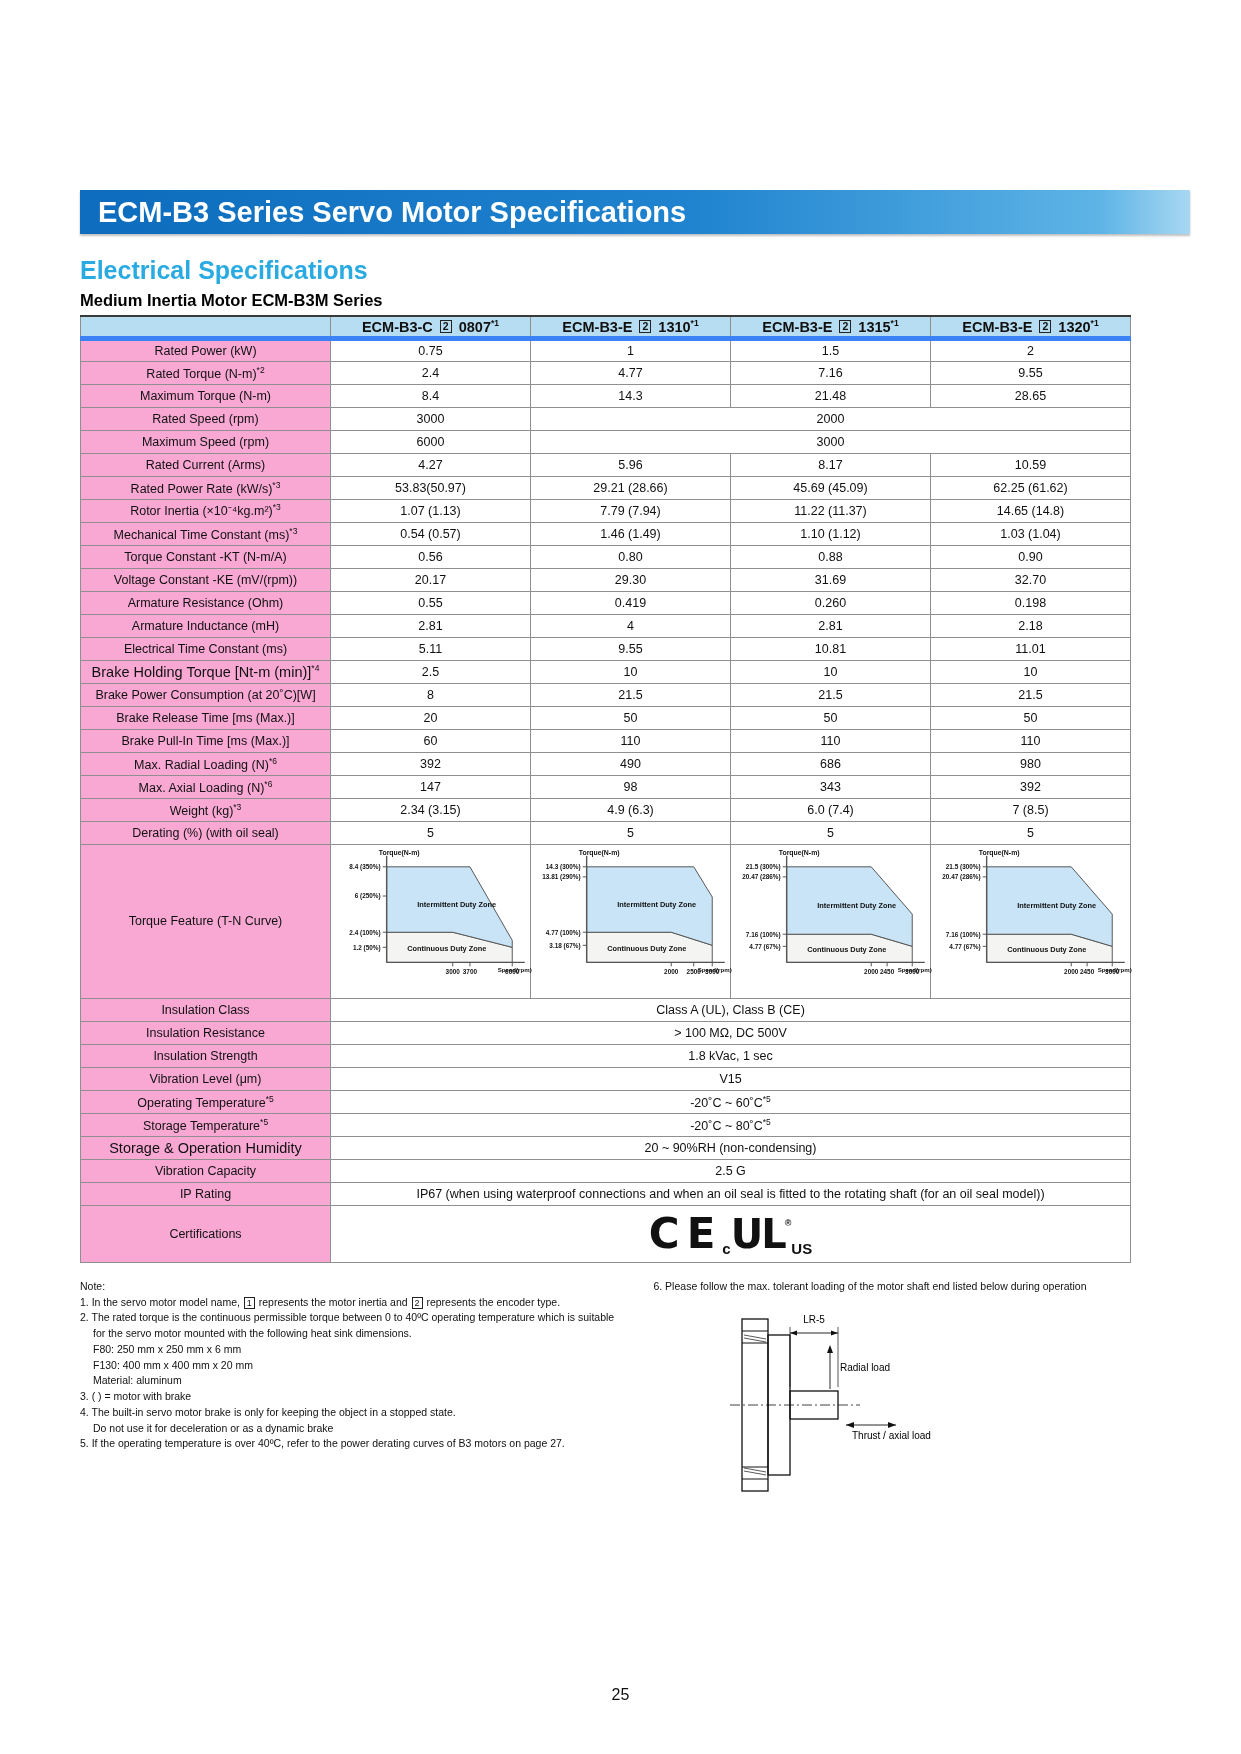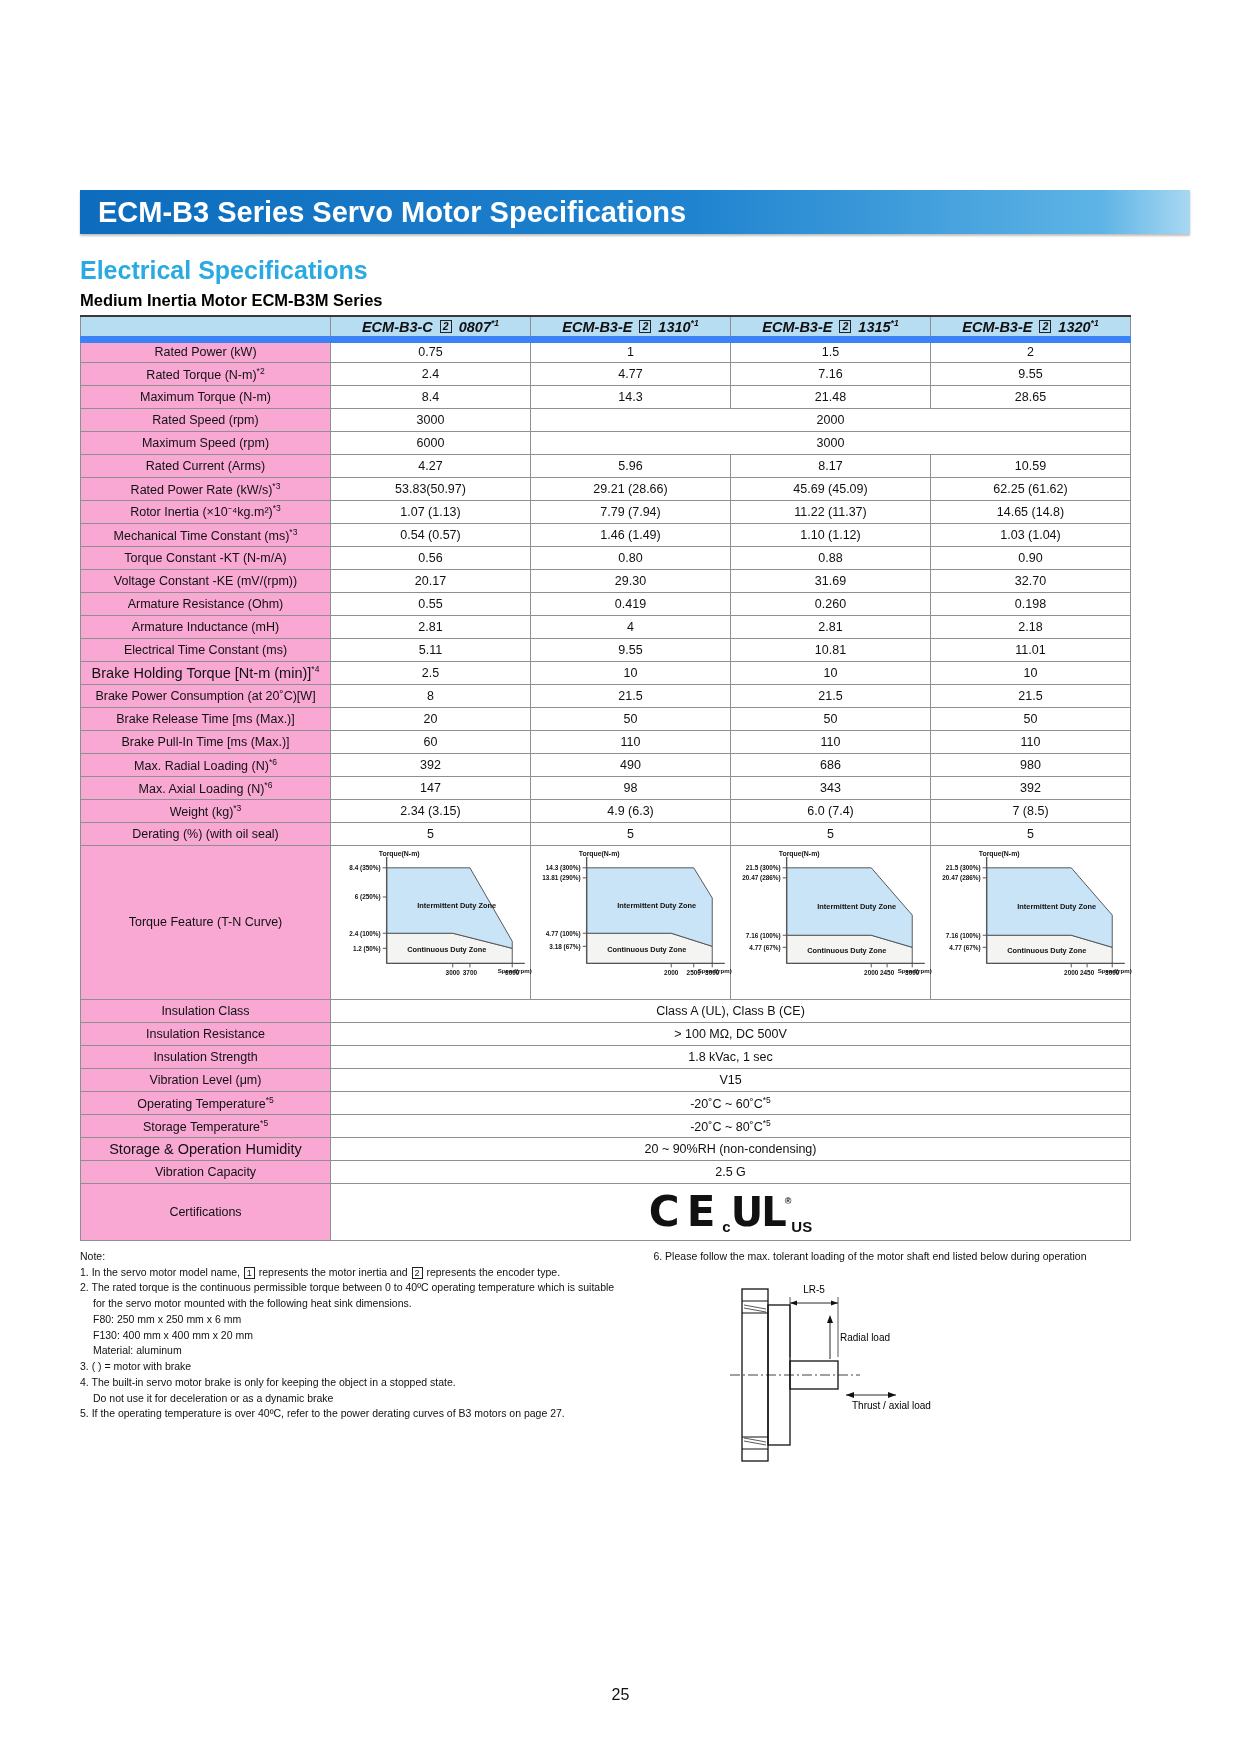--- a/index.html
+++ b/index.html
@@ -10,38 +10,38 @@
   .banner { height:44px; background:linear-gradient(90deg,#0d6cbd 0%,#1f83cf 55%,#5eb4e6 92%,#a8d8f2 100%);
             color:#fff; font-size:29px; font-weight:bold; line-height:44px; padding-left:18px;
             box-shadow:0 2px 2px rgba(0,0,0,0.25); }
   .section-title { color:#29abe2; font-size:25px; font-weight:bold; margin:22px 0 6px 0; }
   .subsection-title { color:#000; font-size:16.5px; font-weight:bold; margin:0 0 5px 0; }
 
   table.spec { border-collapse:collapse; width:1050px; table-layout:fixed; font-size:12.5px; }
   table.spec { border:1px solid #777; border-top:2px solid #3a3a3a; }
   table.spec th, table.spec td { border:1px solid #8f8f8f; padding:1px 4px; height:23px; }
   table.spec thead th { background:#b7ddf3; font-size:14.5px; font-weight:bold; height:18px;
-                        border-bottom:7px solid #3b82f6; text-align:center;font-style:italic; }
+                        border-bottom:5px solid #3b82f6; text-align:center; }
   td.lbl { background:#f9a8d4; text-align:center; padding-left:8px; }
   td.val { text-align:center; background:#fff; }
   td.lbl.big { font-size:14.5px; }
   sup.fs { font-size:8.5px; }
   .mbox { display:inline-block; border:1.2px solid #222; font-size:10.5px; line-height:11px;
           padding:0 2px; margin:0 3px; vertical-align:2px; font-weight:bold; }
   td.chart-cell { height:158px; vertical-align:middle; text-align:center; padding:2px 0; }
 
   .certs { display:flex; align-items:center; justify-content:center; height:54px; }
   .ce { font-size:42px; font-weight:bold; letter-spacing:7px; font-family:"DejaVu Sans", sans-serif; }
   .cul { font-weight:bold; white-space:nowrap; }
   .c-sub { font-size:15px; font-weight:bold; vertical-align:-6px; }
   .ul-big { font-size:40px; font-weight:bold; font-family:"DejaVu Sans", sans-serif; letter-spacing:-2px; }
   .ul-reg { font-size:9px; vertical-align:22px; }
   .us-sub { font-size:15px; font-weight:bold; vertical-align:-6px; }
 
-  .notes-wrap { display:flex; width:1050px; margin-top:8px; font-size:10.5px; line-height:1.5; }
+  .notes-wrap { display:flex; width:1050px; margin-top:16px; font-size:10.5px; line-height:1.5; }
   .notes-left { width:530px; }
   .notes-right { width:520px; }
   .note-line { white-space:nowrap; }
   .note-line.indent { padding-left:13px; }
   .nbox { display:inline-block; border:1px solid #222; font-size:9px; line-height:10px; padding:0 2px; margin:0 1px; }
   .note6 { margin-bottom:10px; white-space:nowrap;text-align:center; }
   .shaft-drawing { margin-left:90px; }
 
   .pagenum { position:absolute; left:0; top:1686px; width:1241px; text-align:center; font-size:16px; }
   svg text { font-family:"Liberation Sans", sans-serif; }
@@ -345,20 +345,24 @@
           </tr>
           <tr>
             <td class="lbl big">Storage &amp; Operation Humidity</td>
             <td class="val" colspan="4">20 ~ 90%RH (non-condensing)</td>
           </tr>
           <tr>
             <td class="lbl">Vibration Capacity</td>
             <td class="val" colspan="4">2.5 G</td>
           </tr>
           <tr>
+            <td class="lbl">IP Rating</td>
+            <td class="val" colspan="4">IP67 (when using waterproof connections and when an oil seal is fitted to the rotating shaft (for an oil seal model))</td>
+          </tr>
+          <tr>
             <td class="lbl">Certifications</td>
             <td class="val" colspan="4">
               <div class="certs">
                 <span class="ce">CE</span>
                 <span class="cul"><span class="c-sub">c</span><span class="ul-big">UL</span><sup class="ul-reg">®</sup><span class="us-sub">US</span></span>
               </div>
             </td>
           </tr>
         </tbody>
     </table>

